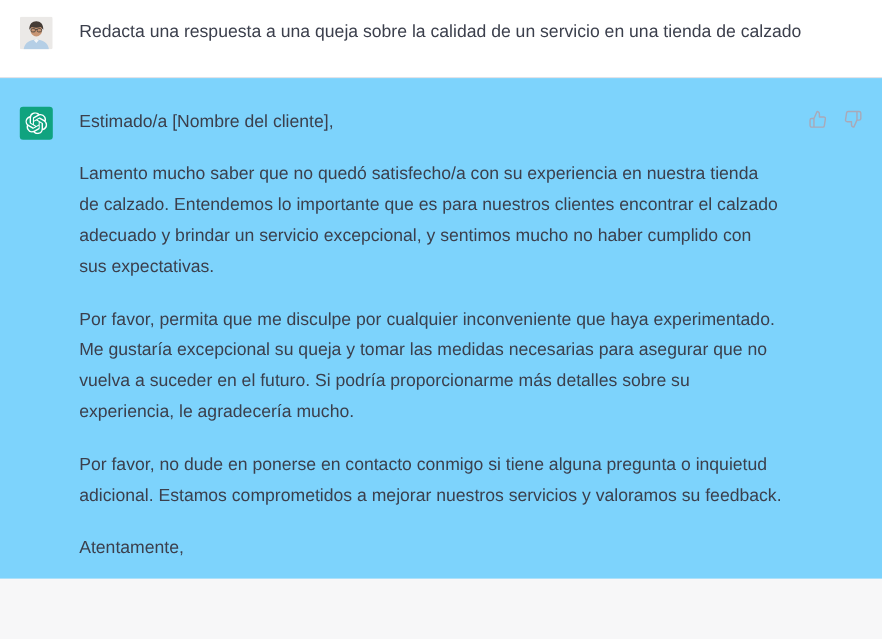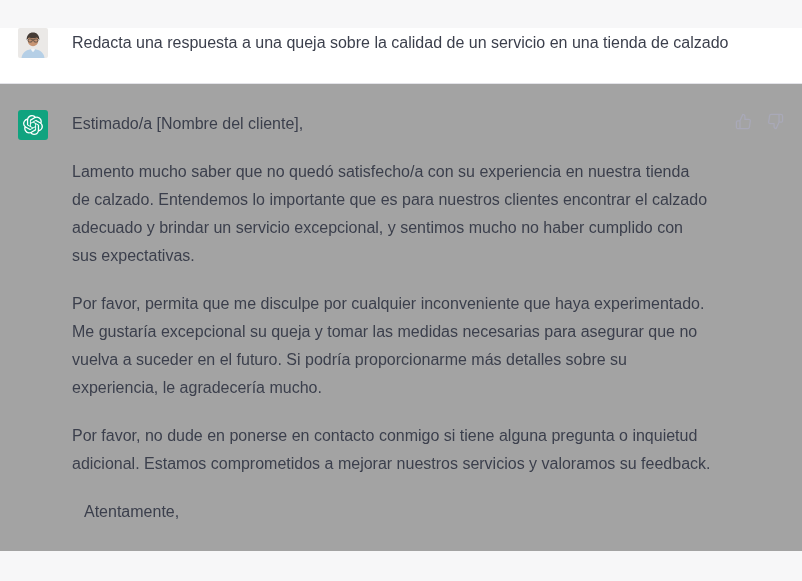--- a/index.html
+++ b/index.html
@@ -15,25 +15,25 @@
   .message {
     display: flex;
     align-items: flex-start;
     gap: 24px;
     padding-left: 18px;
     padding-right: 18px;
   }
   .message.user {
     background: #ffffff;
     border-bottom: 1px solid #e3e3e8;
+    padding-top: 15px;
     padding-bottom: 25px;
-    margin-top: 28px;
   }
   .message.assistant {
-    background: #a3a3a3;
+    background: #7dd3fc;
     padding-top: 26px;
     padding-bottom: 13px;
   }
   .avatar {
     width: 30px;
     height: 30px;
     flex: none;
     overflow: hidden;
   }
   .user-avatar { border-radius: 2px; }
@@ -49,21 +49,21 @@
     line-height: 30px;
     color: #3b3f4c;
   }
   .content {
     width: 648px;
     font-size: 16px;
     line-height: 28px;
     color: #3b3f4c;
   }
   .content p { margin: 0 0 20px 0; }
-  .content p.closing-line { margin: 12px; }
+  .content p.closing-line { margin: 0; }
   .actions {
     margin-left: auto;
     display: flex;
     gap: 15px;
     margin-top: 3px;
   }
   .icon-btn {
     background: none;
     border: none;
     padding: 0;

